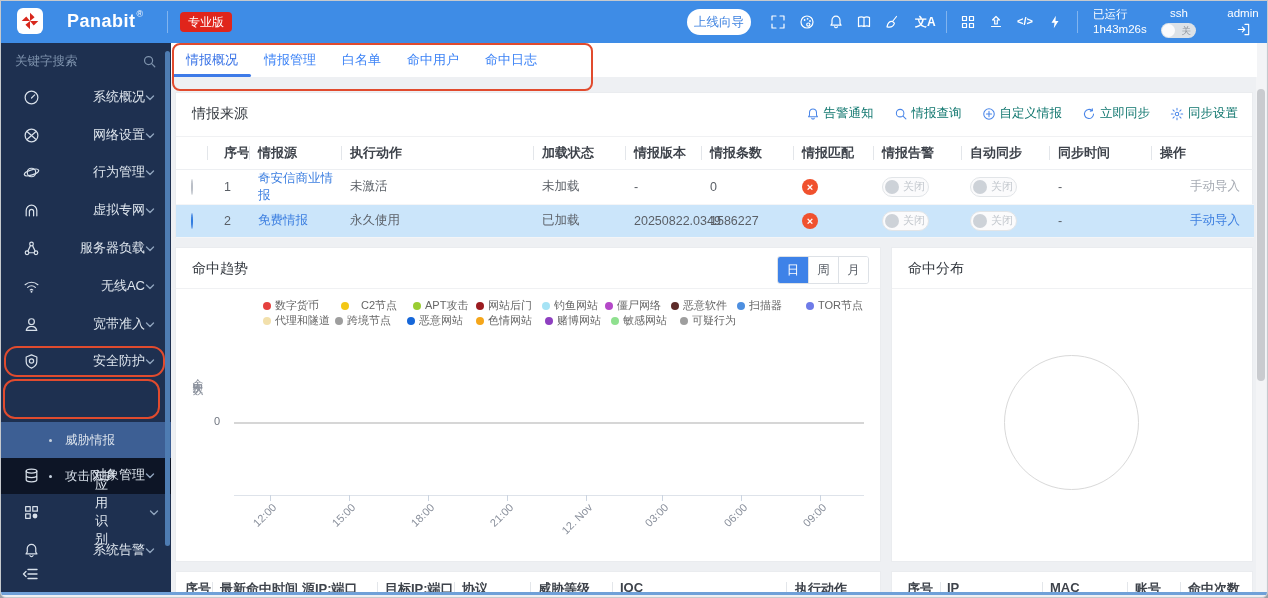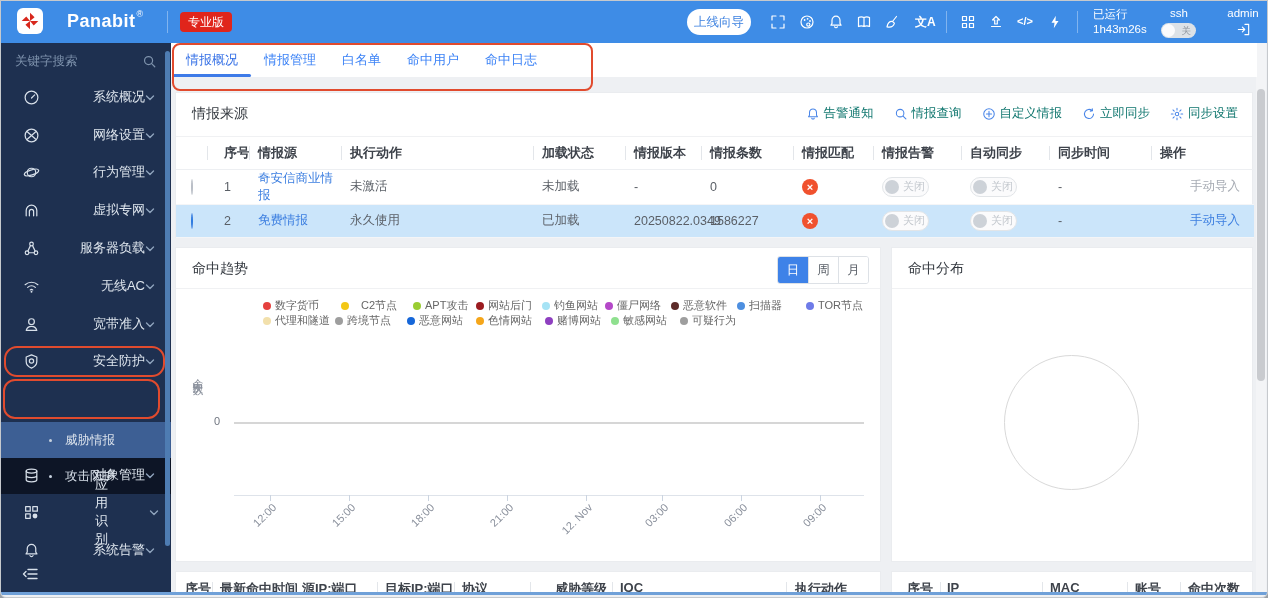--- a/index.html
+++ b/index.html
@@ -601,21 +601,21 @@
     <span class="bh" style="left:9px;">序号</span>
     <div class="bsep" style="left:36px;"></div>
     <span class="bh" style="left:44px;">最新命中时间</span>
     <div class="bsep" style="left:118px;"></div>
     <span class="bh" style="left:126px;">源IP:端口</span>
     <div class="bsep" style="left:201px;"></div>
     <span class="bh" style="left:209px;">目标IP:端口</span>
     <div class="bsep" style="left:278px;"></div>
     <span class="bh" style="left:286px;">协议</span>
     <div class="bsep" style="left:354px;"></div>
-    <span class="bh" style="left:379px;">威胁等级</span>
+    <span class="bh" style="left:362px;">威胁等级</span>
     <div class="bsep" style="left:436px;"></div>
     <span class="bh" style="left:444px;">IOC</span>
     <div class="bsep" style="left:610px;"></div>
     <span class="bh" style="left:619px;">执行动作</span>
   </div>
   <div class="panel" id="panel-hituser">
     <span class="bh" style="left:15px;">序号</span>
     <div class="bsep" style="left:48px;"></div>
     <span class="bh" style="left:55px;">IP</span>
     <div class="bsep" style="left:150px;"></div>

